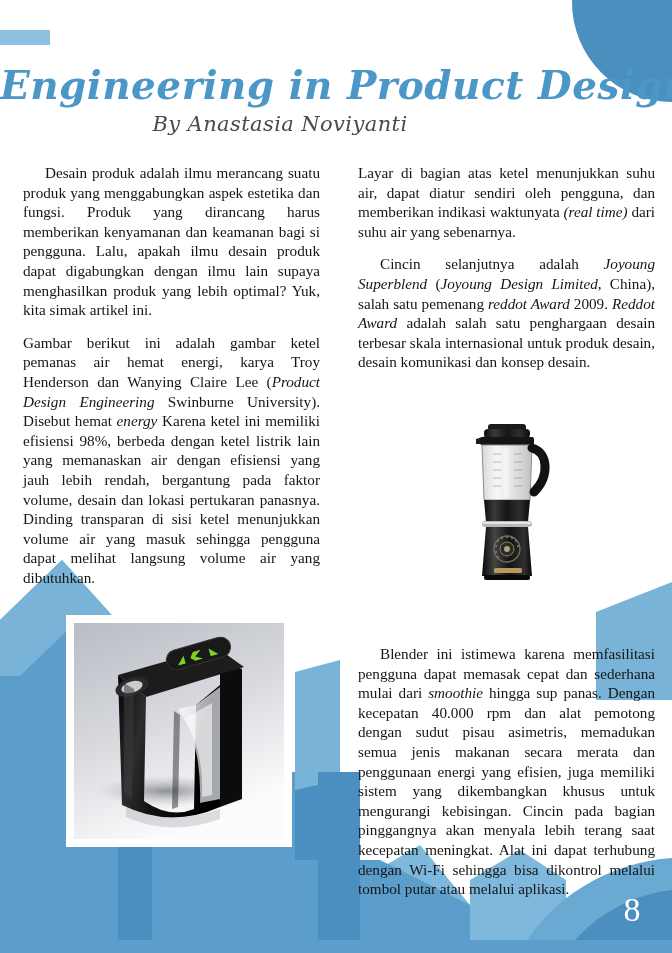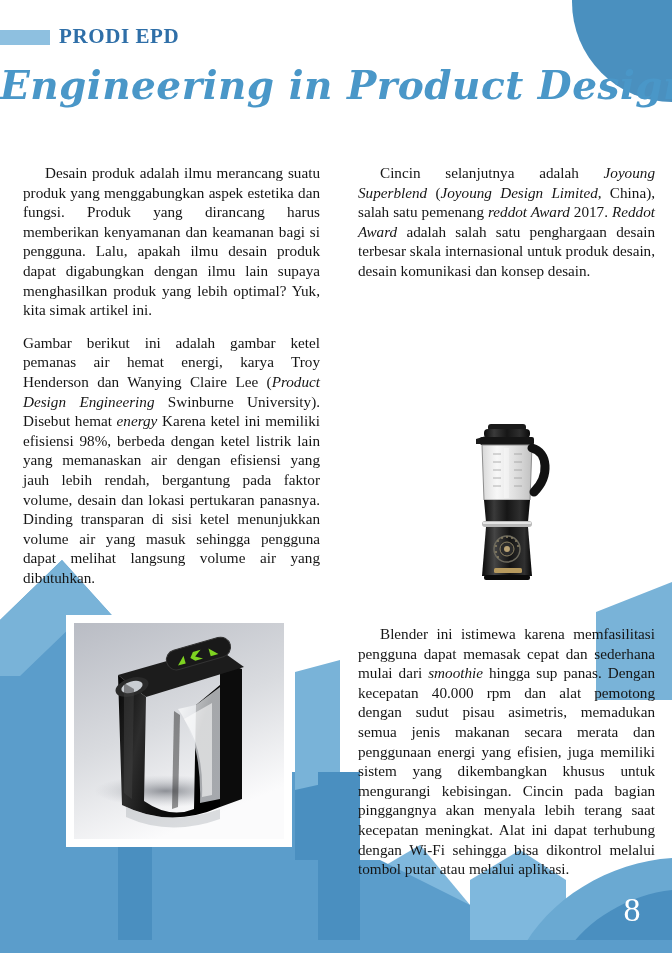--- a/index.html
+++ b/index.html
@@ -117,31 +117,32 @@
     <polygon points="318,860 380,860 470,905 470,953 318,953" fill="#5b9dcb"></polygon>
     <polygon points="318,772 360,772 360,953 318,953" fill="#4a8fc0"></polygon>
     <polygon points="470,880 520,850 566,880 566,953 470,953" fill="#7fb8dd"></polygon>
     <path d="M672,858 C610,862 548,898 520,953 L672,953 Z" fill="#6aa9d2"></path>
     <path d="M672,890 C630,894 586,920 566,953 L672,953 Z" fill="#4a8fc0"></path>
     <polygon points="0,940 672,940 672,953 0,953" fill="#5b9dcb"></polygon>
   </svg>
 
   <div id="header">
     <div id="kicker-bar"></div>
-    <div id="kicker-text">PRODI EPD</div>
     <div id="title">Engineering in Product Design</div>
+    <div id="byline">By Anastasia Noviyanti</div>
   </div>
 
   <div id="col-left" class="col">
       <p class="para indent"><span>Desain produk adalah ilmu merancang suatu produk yang menggabungkan aspek estetika dan fungsi. Produk yang dirancang harus memberikan kenyamanan dan keamanan bagi si pengguna. Lalu, apakah ilmu desain produk dapat digabungkan dengan ilmu lain supaya menghasilkan produk yang lebih optimal? Yuk, kita simak artikel ini.</span></p>
       <p class="para"><span>Gambar berikut ini adalah gambar ketel pemanas air hemat energi, karya Troy Henderson dan Wanying Claire Lee (</span><i>Product Design Engineering</i><span> Swinburne University). Disebut hemat </span><i>energy</i><span> Karena ketel ini memiliki efisiensi 98%, berbeda dengan ketel listrik lain yang memanaskan air dengan efisiensi yang jauh lebih rendah, bergantung pada faktor volume, desain dan lokasi pertukaran panasnya. Dinding transparan di sisi ketel menunjukkan volume air yang masuk sehingga pengguna dapat melihat langsung volume air yang dibutuhkan.</span></p>
     </div>
 
   <div id="col-right" class="col">
-      <p class="para indent"><span>Cincin selanjutnya adalah </span><i>Joyoung Superblend</i><span> (</span><i>Joyoung Design Limited</i><span>, China), salah satu pemenang </span><i>reddot Award</i><span> 2017. </span><i>Reddot Award</i><span> adalah salah satu penghargaan desain terbesar skala internasional untuk produk desain, desain komunikasi dan konsep desain.</span></p>
+      <p class="para"><span>Layar di bagian atas ketel menunjukkan suhu air, dapat diatur sendiri oleh pengguna, dan memberikan indikasi waktunyata </span><i>(real time)</i><span> dari suhu air yang sebenarnya.</span></p>
+      <p class="para indent"><span>Cincin selanjutnya adalah </span><i>Joyoung Superblend</i><span> (</span><i>Joyoung Design Limited</i><span>, China), salah satu pemenang </span><i>reddot Award</i><span> 2009. </span><i>Reddot Award</i><span> adalah salah satu penghargaan desain terbesar skala internasional untuk produk desain, desain komunikasi dan konsep desain.</span></p>
     </div>
 
   <div id="blender-frame" class="photo-frame">
     <svg id="blender-photo" viewBox="0 0 140 182">
       <rect x="0" y="0" width="140" height="182" fill="#ffffff"></rect>
       <defs>
         <linearGradient id="bodyG" x1="0" y1="0" x2="1" y2="0">
           <stop offset="0%" stop-color="#0d0d0d"></stop>
           <stop offset="22%" stop-color="#3a3a3a"></stop>
           <stop offset="50%" stop-color="#161616"></stop>
@@ -210,21 +211,21 @@
           <circle cx="56" cy="134" r="1"></circle>
         <circle cx="58" cy="139" r="1"></circle>
       </g>
 
       <rect x="54" y="150" width="28" height="5" rx="1.5" fill="#b79a5e"></rect>
 
       <rect x="44" y="157" width="46" height="5" rx="2" fill="#0b0b0b"></rect>
     </svg>
   </div>
 
-  <div id="col-right-lower" class="col" style="left:358px;top:624px;">
+  <div id="col-right-lower" class="col" style="left:358px;top:644px;">
       <p class="para indent"><span>Blender ini istimewa karena memfasilitasi pengguna dapat memasak cepat dan sederhana mulai dari </span><i>smoothie</i><span> hingga sup panas. Dengan kecepatan 40.000 rpm dan alat pemotong dengan sudut pisau asimetris, memadukan semua jenis makanan secara merata dan penggunaan energi yang efisien, juga memiliki sistem yang dikembangkan khusus untuk mengurangi kebisingan. Cincin pada bagian pinggangnya akan menyala lebih terang saat kecepatan meningkat. Alat ini dapat terhubung dengan Wi-Fi sehingga bisa dikontrol melalui tombol putar atau melalui aplikasi.</span></p>
     </div>
 
   <div id="kettle-frame" class="photo-frame">
     <svg id="kettle-photo" viewBox="0 0 210 216">
       <defs>
         <linearGradient id="bgG" x1="0" y1="0" x2="0.4" y2="1">
           <stop offset="0%" stop-color="#b9bcc4"></stop>
           <stop offset="55%" stop-color="#d9dbdf"></stop>
           <stop offset="100%" stop-color="#fbfbfc"></stop>

